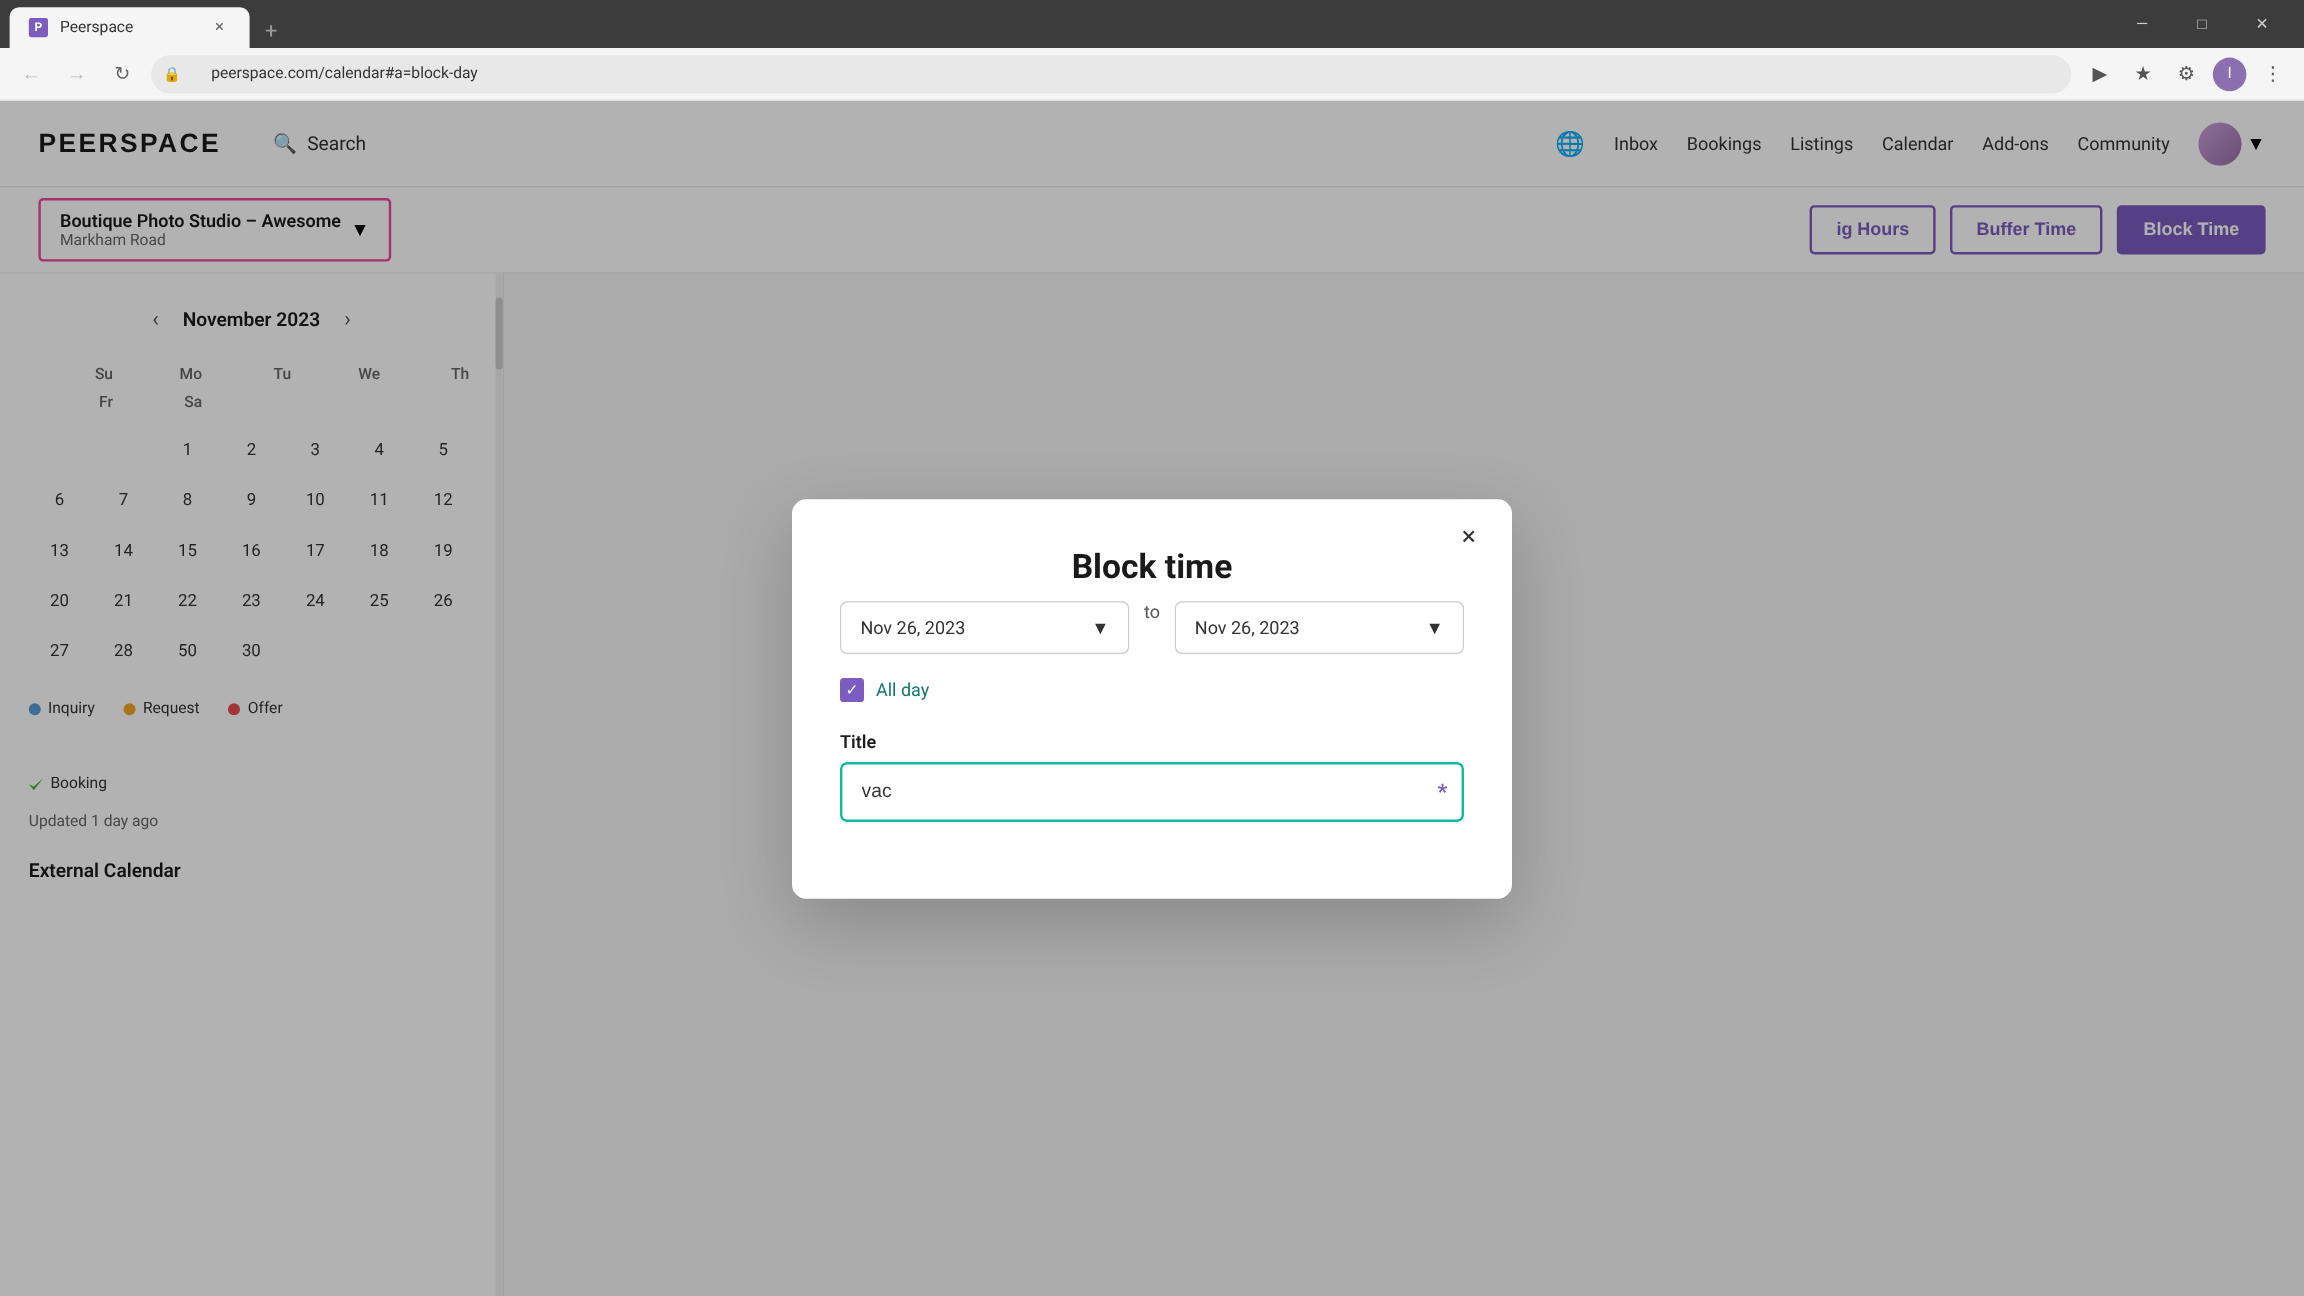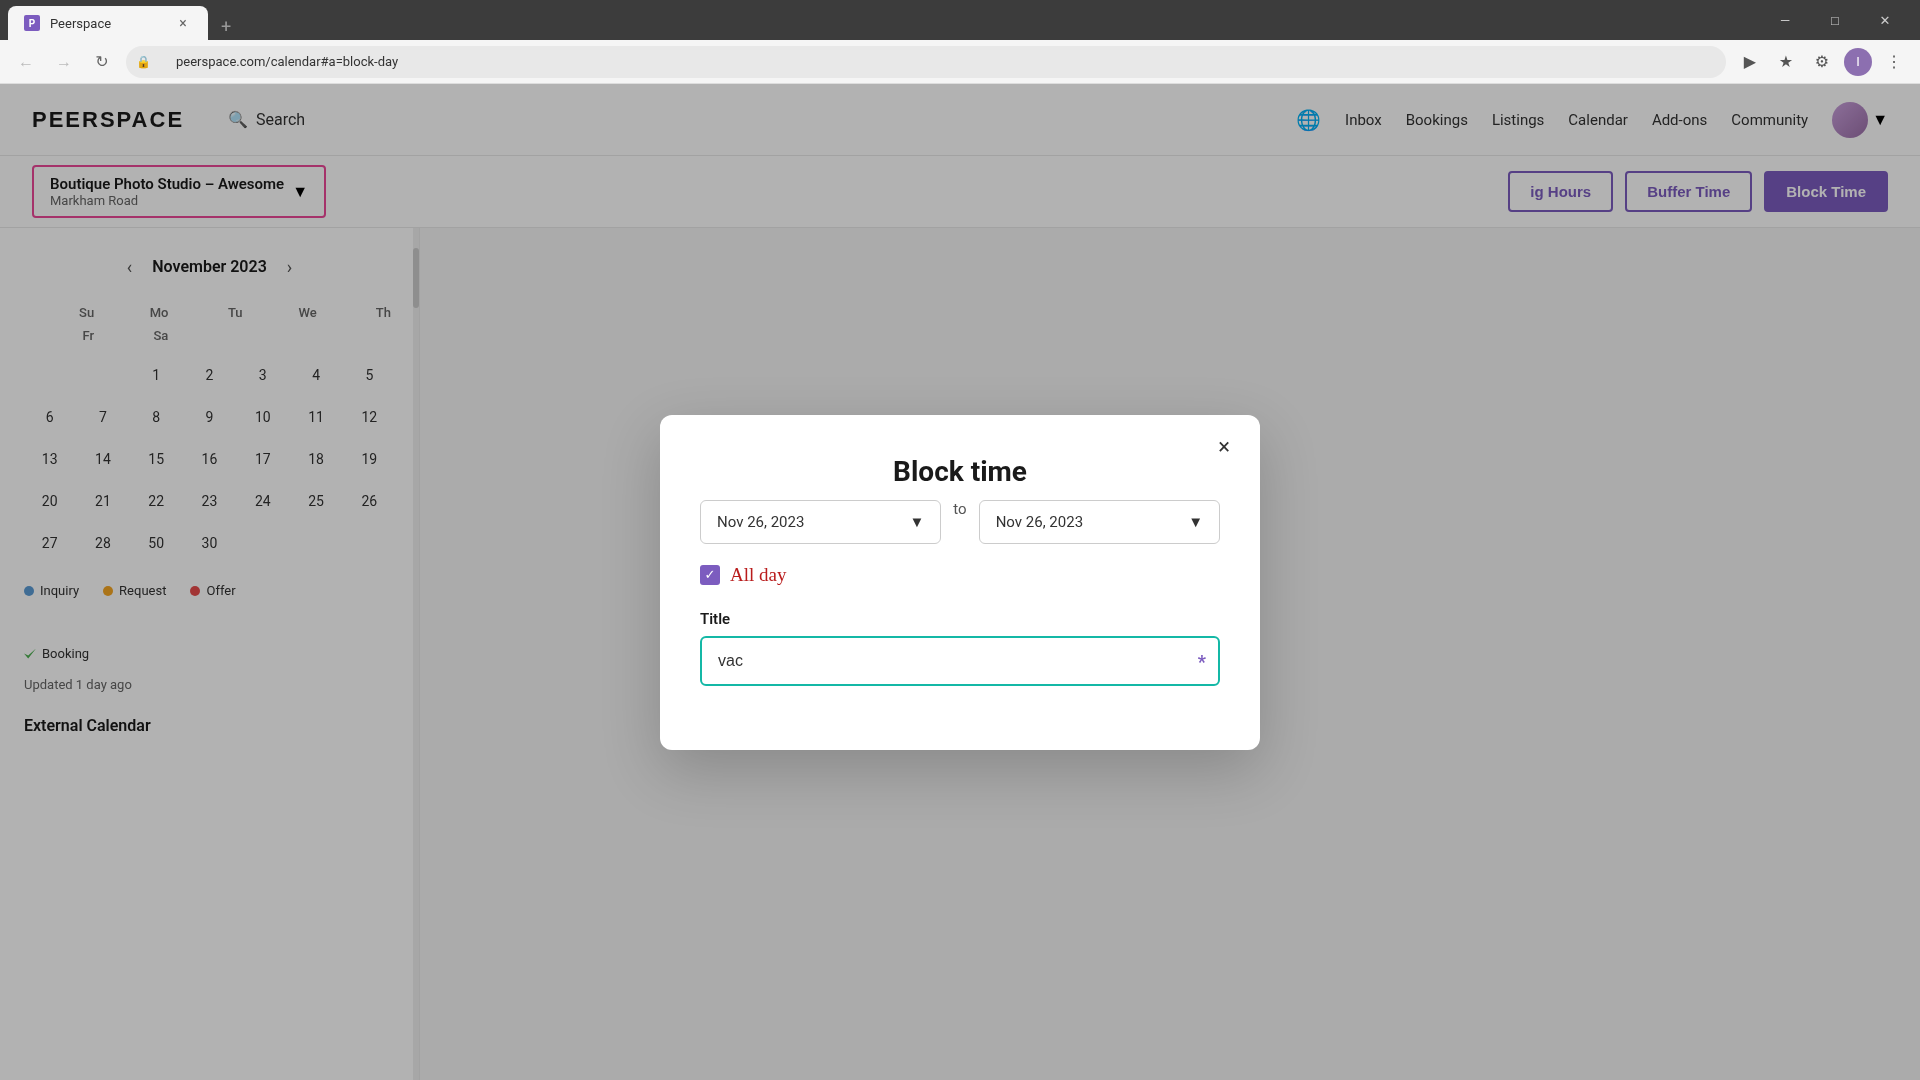--- a/index.html
+++ b/index.html
@@ -496,24 +496,23 @@
       background: #7c5cbf;
       border-radius: 3px;
       display: flex; align-items: center; justify-content: center;
       color: white;
       font-size: 13px;
       cursor: pointer;
       flex-shrink: 0;
     }
 
     .allday-label {
-      font-size: 19px;
-      color: #b91c1c;
-      cursor: pointer;
-      font-family: Liberation Serif, serif;
+      font-size: 15px;
+      color: #0f766e;
+      cursor: pointer;
     }
 
     .title-section {
       margin-bottom: 24px;
     }
 
     .title-label {
       font-size: 15px;
       font-weight: 600;
       color: #1a1a1a;

